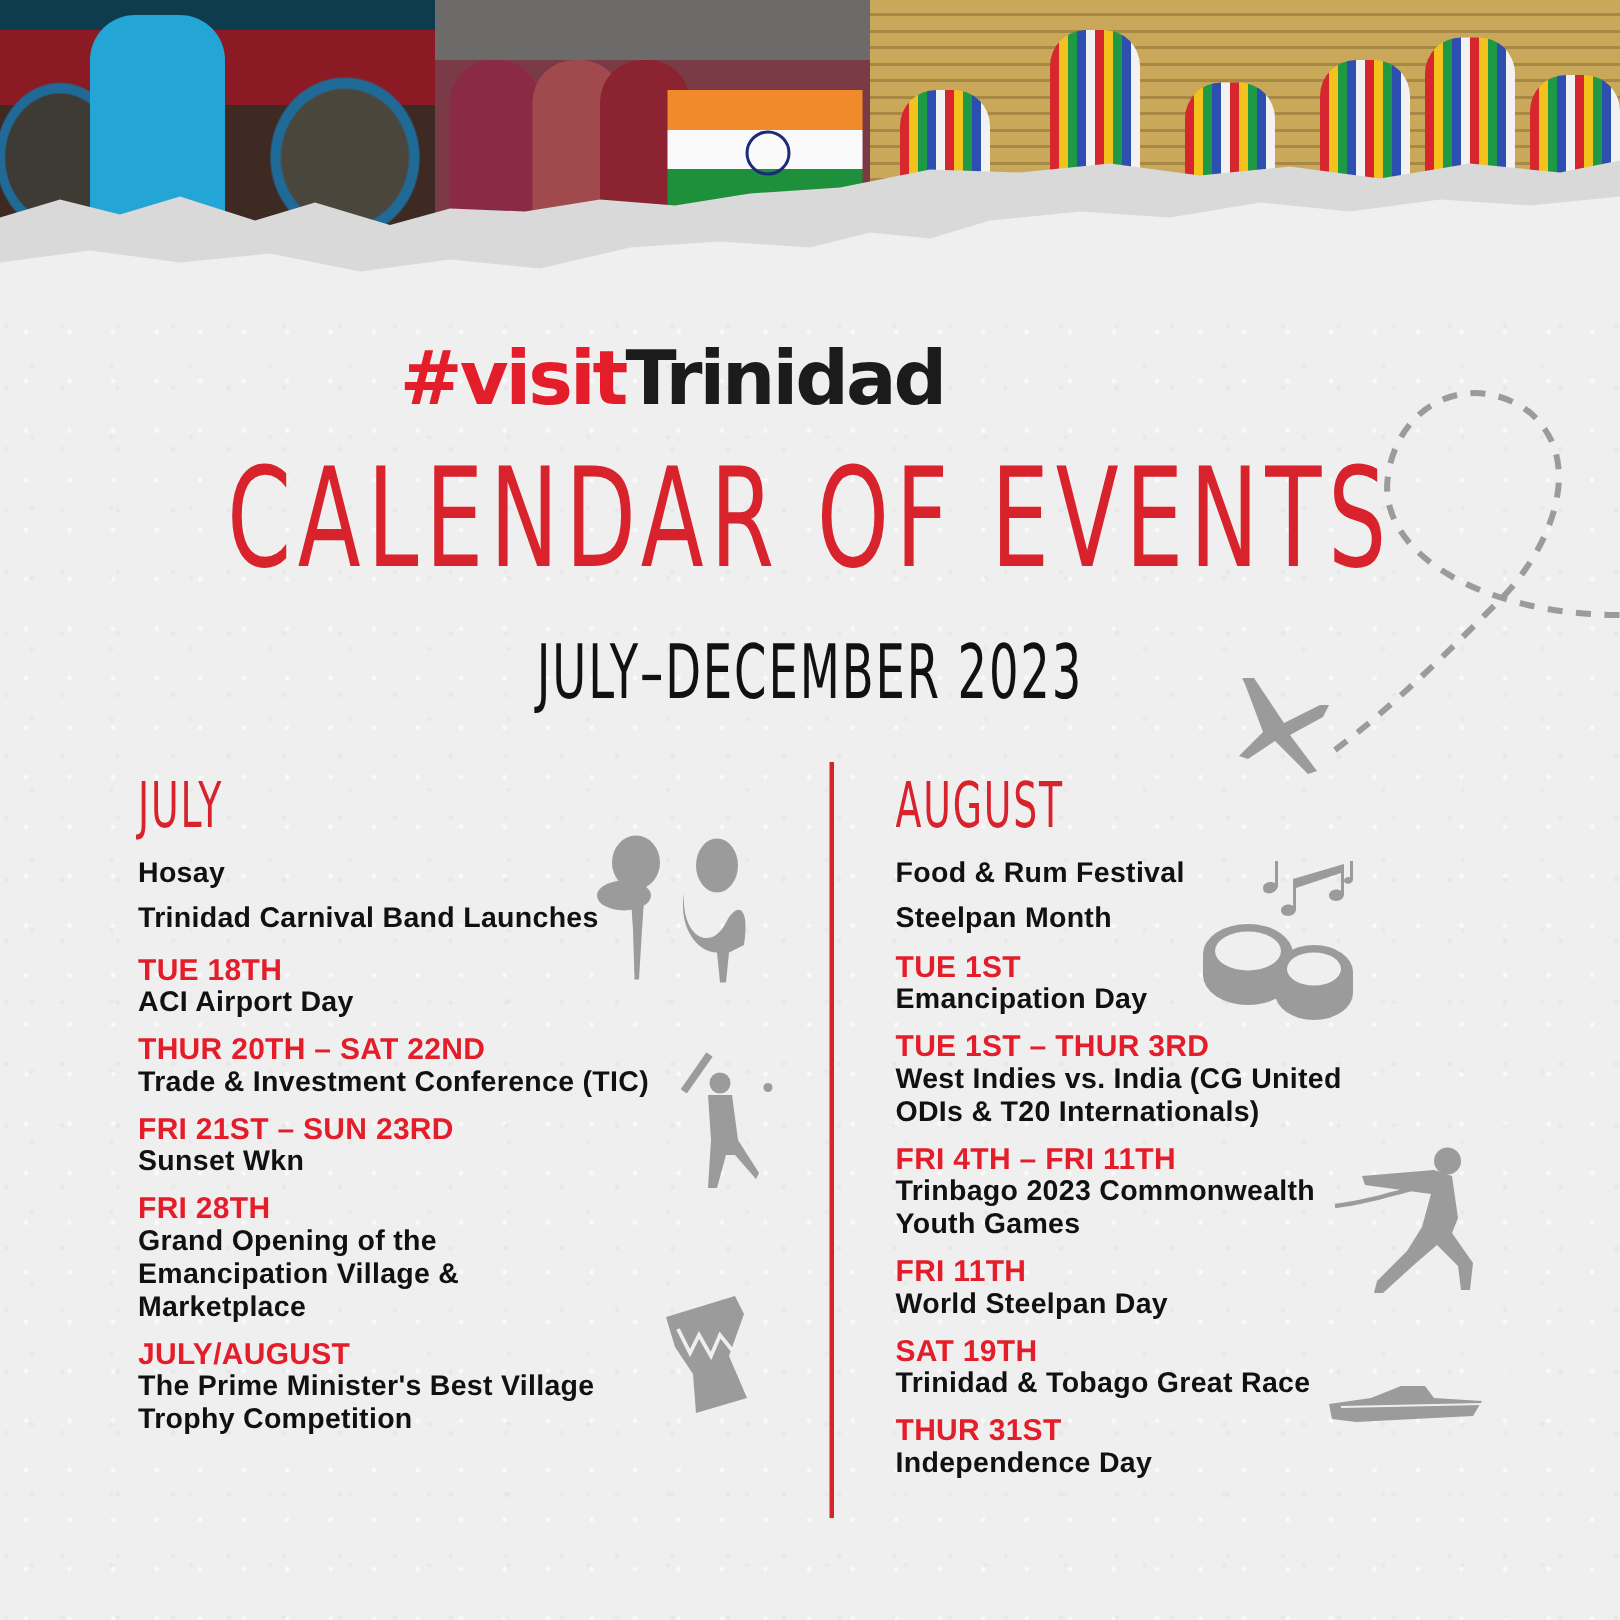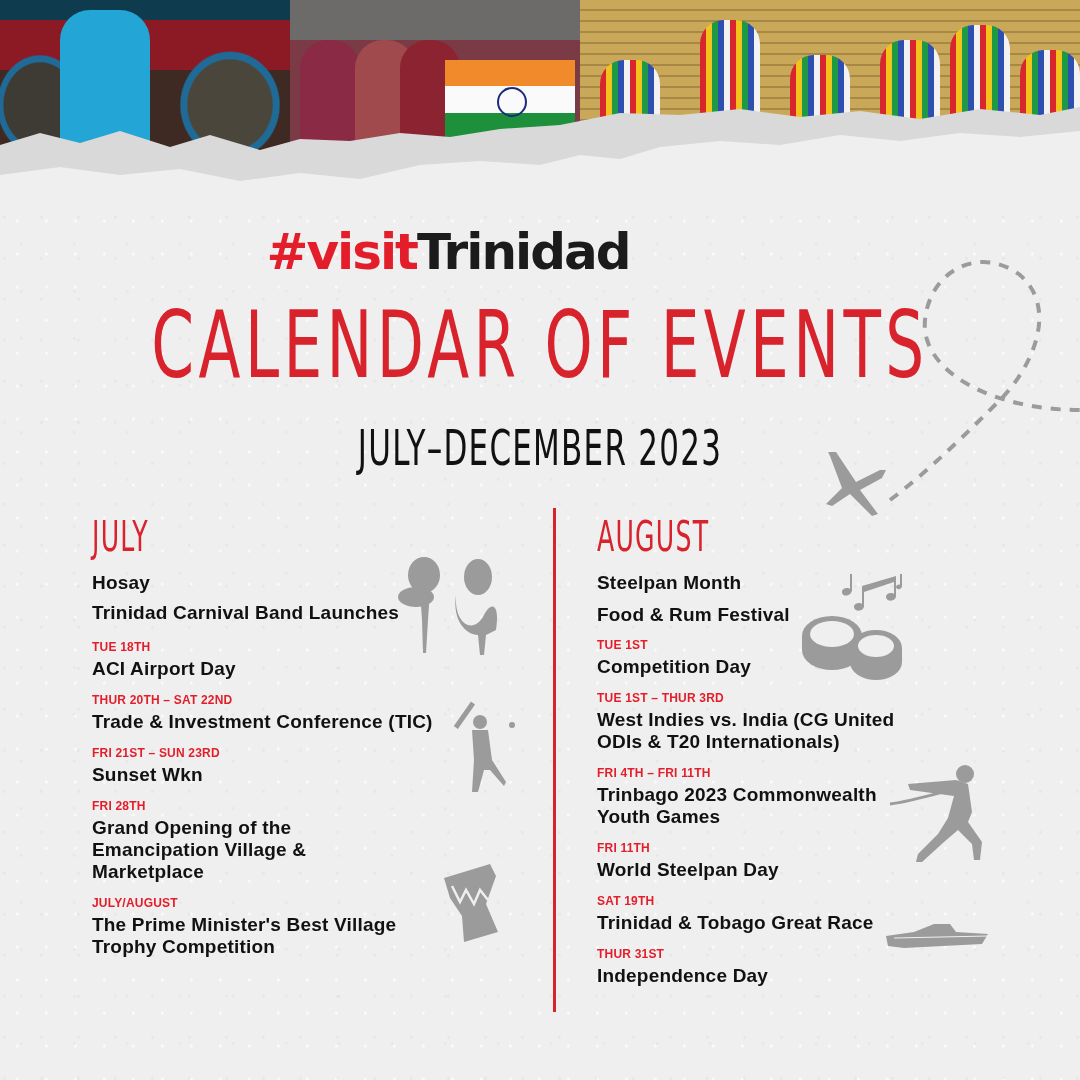--- a/index.html
+++ b/index.html
@@ -84,21 +84,21 @@
 
   
   .col { position: absolute; top: 512px; }
   .col.left { left: 92px; width: 380px; }
   .col.right { left: 597px; width: 380px; }
   .month {
     font-family: "DejaVu Sans", sans-serif; font-size: 42px; color: #d8232d; line-height: 50px;
     transform: scaleX(0.6); transform-origin: left; letter-spacing: 2px; margin-bottom: 10px;
   }
   .ev { margin-bottom: 9px; }
-  .ev .date { color: #e31e2a; font-weight: bold; font-size: 12px; line-height: 22px; letter-spacing: 0.2px; }
+  .ev .date { color: #e31e2a; font-weight: bold; font-size: 20px; line-height: 22px; letter-spacing: 0.2px; }
   .ev .name { color: #111; font-weight: bold; font-size: 19px; line-height: 22px; letter-spacing: 0.2px; }
   .ev.nodate { margin-bottom: 8px; }
   .ev.nodate .name { line-height: 22px; }
   .col.left .ev.nodate:nth-of-type(3) { margin-bottom: 12px; }
 
   .divider {
     position: absolute; left: 553px; top: 508px; width: 3px; height: 504px; background: #d8232d;
   }
 
   .deco { position: absolute; fill: #9b9b9b; }
@@ -190,29 +190,29 @@
   <path d="M18,30 L34,30 L38,60 L52,82 L50,86 L36,70 L30,70 L24,92 L18,92 L20,60 Z"></path>
   <circle cx="58" cy="25" r="3"></circle>
 </svg>
 <svg class="deco" style="left:442px;top:864px;width:70px;height:80px;" viewBox="0 0 70 80">
   <path d="M2,14 L48,0 L54,12 L44,40 L56,68 L22,78 L20,52 L8,34 Z"></path>
   <path d="M10,22 L18,38 L24,26 L32,40 L38,26 L46,36" fill="none" stroke="#efefef" stroke-width="2.5"></path>
 </svg>
 
 <div class="col right">
   <div class="month">AUGUST</div>
+  <div class="ev nodate">
+    <div class="name">Food &amp; Rum Festival</div>
+  </div>
   <div class="ev nodate" style="margin-bottom:10px;">
     <div class="name">Steelpan Month</div>
   </div>
-  <div class="ev nodate">
-    <div class="name">Food &amp; Rum Festival</div>
-  </div>
   <div class="ev">
     <div class="date">TUE 1ST</div>
-    <div class="name">Competition Day</div>
+    <div class="name">Emancipation Day</div>
   </div>
   <div class="ev">
     <div class="date">TUE 1ST – THUR 3RD</div>
     <div class="name" style="width:345px;">West Indies vs. India (CG United ODIs &amp; T20 Internationals)</div>
   </div>
   <div class="ev">
     <div class="date">FRI 4TH – FRI 11TH</div>
     <div class="name" style="width:290px;">Trinbago 2023 Commonwealth Youth Games</div>
   </div>
   <div class="ev">

